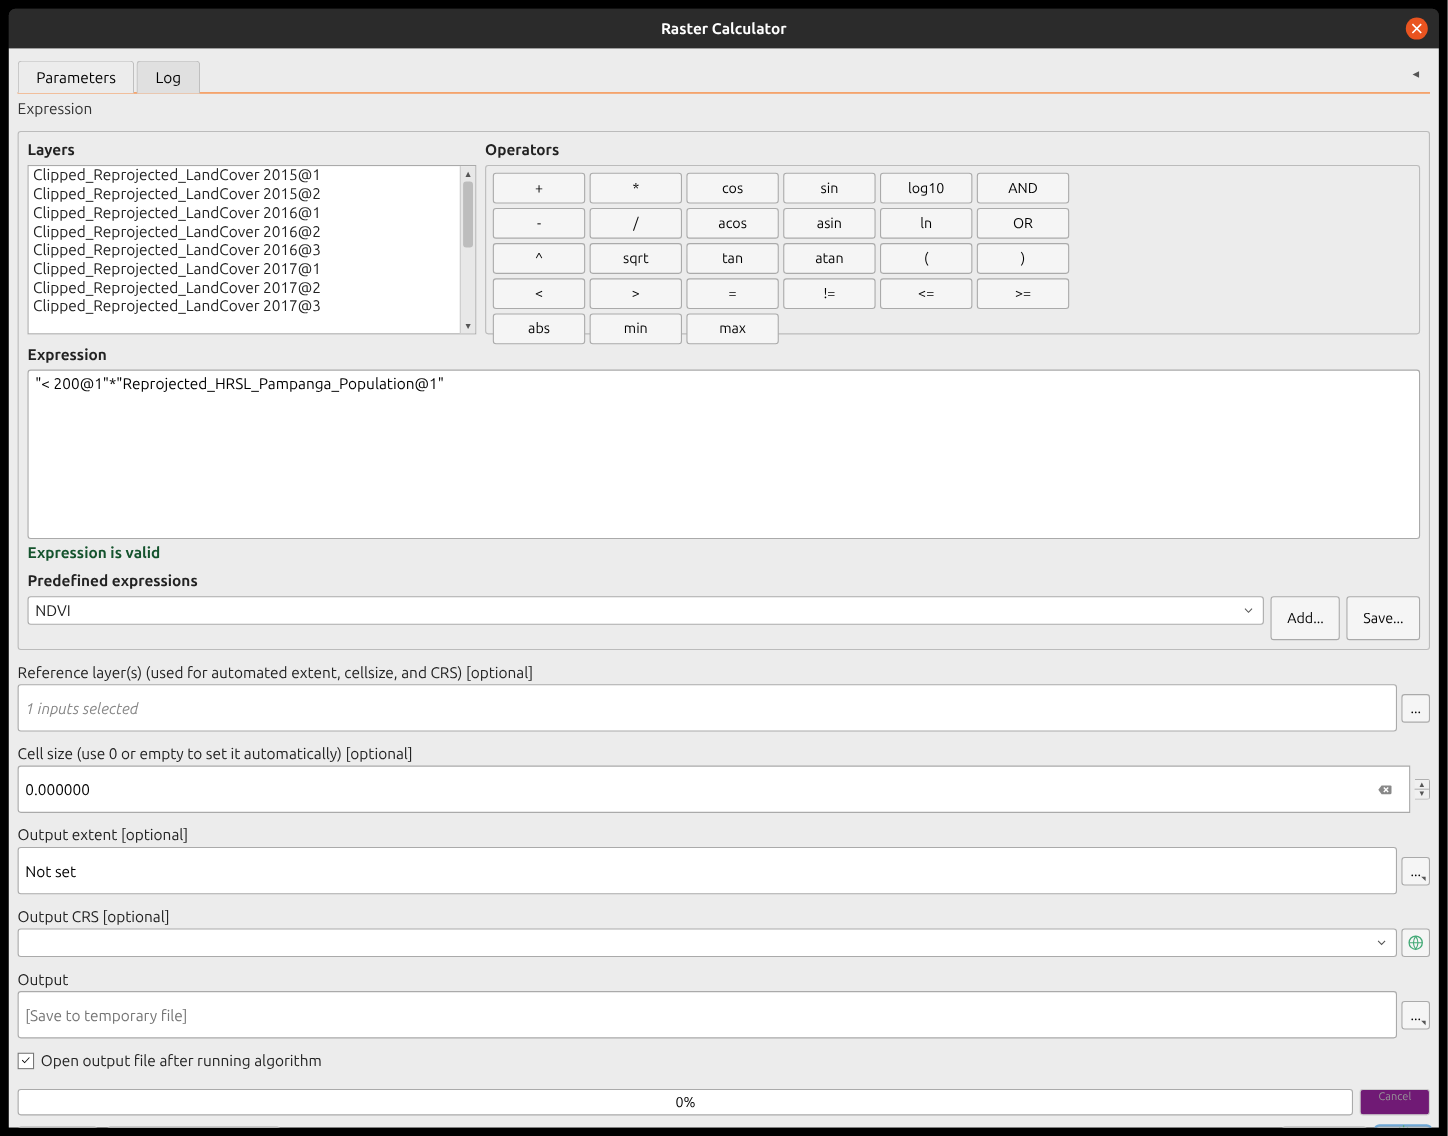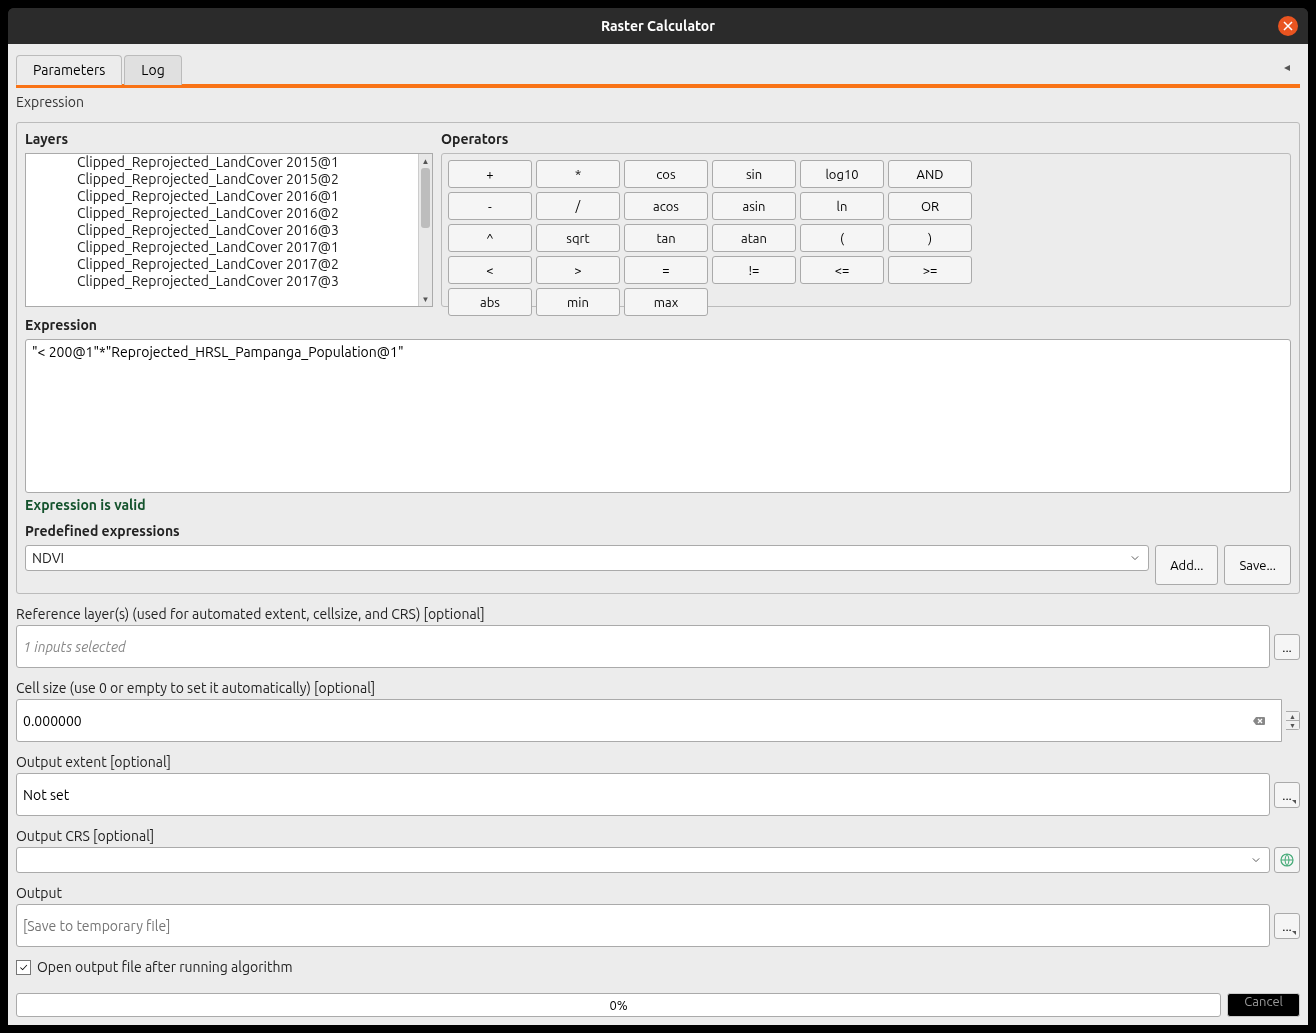--- a/index.html
+++ b/index.html
@@ -7,36 +7,36 @@
 
 .window { position: absolute; left: 8px; top: 8px; width: 1300px; height: 1017px; background: #2b2b2b; border-radius: 6px 6px 0 0; display: flex; flex-direction: column; }
 
 .titlebar { height: 36px; background: #2b2b2b; display: flex; align-items: center; justify-content: center; position: relative; border-radius: 6px 6px 0 0; }
 .titlebar-title { color: #fff; font-weight: bold; font-size: 14px; }
 .close-btn { position: absolute; right: 10px; top: 8px; width: 20px; height: 20px; border-radius: 50%; background: #e95420; display: flex; align-items: center; justify-content: center; cursor: pointer; }
 .close-btn svg { width: 10px; height: 10px; }
 
 .content { flex: 1; background: #ececec; padding: 8px 8px 8px 8px; display: flex; flex-direction: column; gap: 4px; position: relative; overflow: hidden; }
 
-.tab-row { display: flex; border-bottom: 4px solid #f97316; margin-top: 2px; position: relative; }
+.tab-row { display: flex; border-bottom: 1px solid #f97316; margin-top: 2px; position: relative; }
 .tab { padding: 6px 16px; font-size: 14px; border: 1px solid #bbb; border-bottom: none; background: #e0e0e0; cursor: pointer; border-radius: 4px 4px 0 0; margin-right: 2px; position: relative; top: 1px; }
 .tab.active { background: #ececec; border-bottom: 1px solid #ececec; }
 .collapse-arrow { position: absolute; right: 0; top: 6px; width: 16px; height: 16px; font-size: 12px; color: #555; cursor: pointer; }
 
 .expr-label { font-size: 14px; color: #333; padding: 2px 0; }
 
 .groupbox { border: 1px solid #bbb; border-radius: 3px; padding: 8px; background: #ececec; position: relative; margin-top: 6px; }
 
 .top-panel { display: flex; gap: 8px; }
 .layers-panel { flex: 0 0 408px; display: flex; flex-direction: column; }
 .operators-panel { flex: 1; display: flex; flex-direction: column; }
 .panel-title { font-weight: bold; font-size: 14px; margin-bottom: 6px; color: #222; }
 
 .layers-list-wrap { position: relative; border: 1px solid #aaa; background: #fff; height: 154px; display: flex; }
-.layers-list { flex: 1; overflow: hidden; padding-left: 47px; }
+.layers-list { flex: 1; overflow: hidden; }
 .layers-list-item { font-size: 14px; padding: 0 4px; line-height: 17px; white-space: nowrap; color: #222; cursor: pointer; }
 .scrollbar-v { width: 14px; background: #e8e8e8; position: relative; border-left: 1px solid #ccc; }
 .scrollbar-v .arrow { width: 100%; height: 14px; display: flex; align-items: center; justify-content: center; font-size: 8px; color: #555; cursor: pointer; }
 .scrollbar-v .thumb { position: absolute; left: 2px; right: 2px; top: 14px; height: 60px; background: #bdbdbd; border-radius: 3px; cursor: pointer; }
 .scrollbar-v .arrow.down { position: absolute; bottom: 0; left: 0; right: 0; }
 
 .op-grid { border: 1px solid #bbb; border-radius: 3px; padding: 6px; background: #ececec; display: grid; grid-template-columns: repeat(6, 84px); grid-auto-rows: 28px; gap: 4px; align-content: start; height: 154px; }
 .op-btn { display: flex; align-items: center; justify-content: center; font-size: 13px; background: #f5f5f5; border: 1px solid #aaa; border-radius: 3px; cursor: pointer; }
 
 .expr-section-label { font-weight: bold; font-size: 14px; color: #222; margin-top: 10px; }
@@ -69,21 +69,21 @@
 .dots-btn { border: 1px solid #aaa; border-radius: 3px; background: #f5f5f5; width: 26px; height: 26px; cursor: pointer; display: flex; align-items: center; justify-content: center; font-size: 13px; position: relative; }
 .dots-btn.menu::after { content: ""; position: absolute; right: 3px; bottom: 3px; border-left: 4px solid transparent; border-top: 4px solid #555; }
 
 .crs-btn { border: 1px solid #aaa; border-radius: 3px; background: #f5f5f5; width: 26px; height: 26px; cursor: pointer; display: flex; align-items: center; justify-content: center; }
 
 .checkbox-row { display: flex; align-items: center; gap: 6px; margin-top: 8px; }
 .checkbox { width: 15px; height: 15px; border: 1px solid #777; background: #fff; display: flex; align-items: center; justify-content: center; cursor: pointer; font-size: 11px; }
 
 .progress-row { display: flex; gap: 6px; margin-top: 14px; align-items: center; }
 .progress-bar { flex: 1; height: 24px; border: 1px solid #aaa; border-radius: 3px; background: #fff; display: flex; align-items: center; justify-content: center; font-size: 13px; }
-.cancel-btn { border: 1px solid #ccc; border-radius: 3px; background: #000000; height: 24px; padding: 0 16px; font-size: 13px; color: #999; }
+.cancel-btn { border: 1px solid #ccc; border-radius: 3px; background: #701a75; height: 24px; padding: 0 16px; font-size: 10px; color: #999; }
 
 .bottom-row { display: flex; gap: 8px; margin-top: 6px; }
 .bottom-row .spacer { flex: 1; }
 .bottom-btn { border: 1px solid #aaa; border-radius: 3px; background: #f5f5f5; height: 28px; padding: 0 12px; font-size: 13px; cursor: pointer; display: flex; align-items: center; justify-content: center; gap: 4px; }
 .bottom-btn.primary { box-shadow: 0 0 0 2px #6fa8d6; flex-direction: column; }
 .icon-sq { width: 16px; height: 16px; display: flex; align-items: center; justify-content: center; }
 .help-icon { background: #2f6fbf; color: #fff; border-radius: 2px; font-size: 12px; font-weight: bold; }
 </style>
 </head>
 <body>

